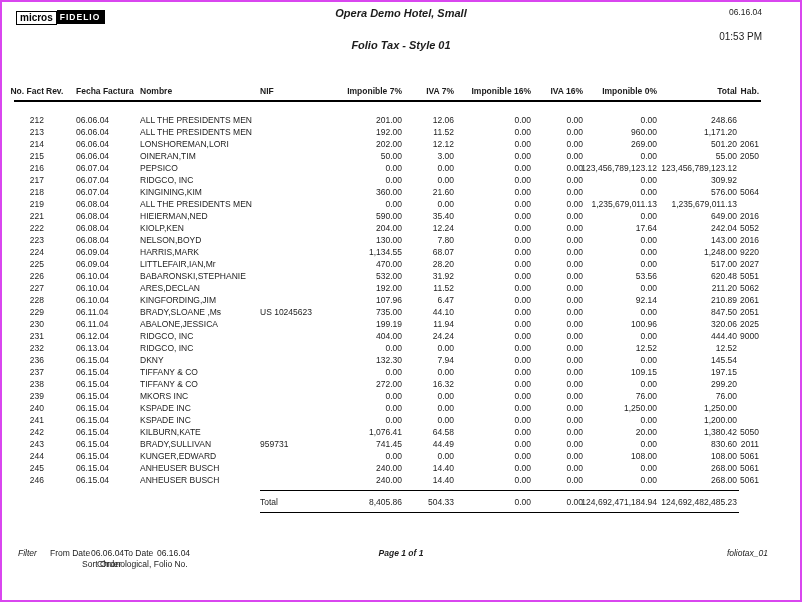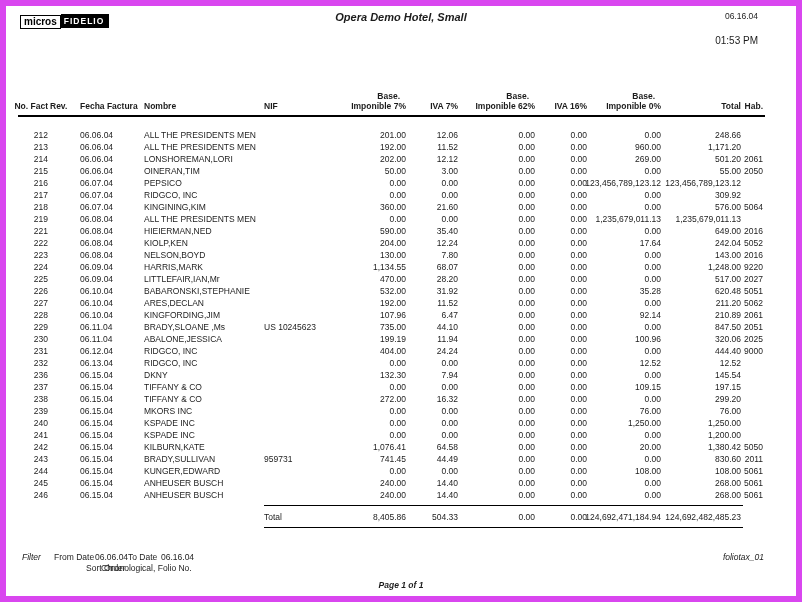--- a/index.html
+++ b/index.html
@@ -1,16 +1,16 @@
 <!DOCTYPE html>
 <html><head>
 <meta charset="utf-8">
 <style>
   html,body{margin:0;padding:0;background:#fff;}
-  .page{position:relative;width:802px;height:602px;box-sizing:border-box;border:6px solid #d946ef;
+  .page{position:relative;width:802px;height:602px;box-sizing:border-box;border:2px solid #d946ef;
         background:#fff;font-family:"Liberation Sans","DejaVu Sans",sans-serif;color:#1c1c1c;overflow:hidden;}
 
   
   .hdr-hotel{position:absolute;top:5px;left:0;width:100%;text-align:center;font-size:11px;font-weight:bold;font-style:italic;}
   .hdr-title{position:absolute;top:37px;left:0;width:100%;text-align:center;font-size:11px;font-weight:bold;font-style:italic;}
   .hdr-date{position:absolute;top:5px;right:38px;font-size:8.5px;}
   .hdr-time{position:absolute;top:29px;right:38px;font-size:10px;}
   .mf-logo{position:absolute;top:8px;left:14px;font-weight:bold;font-size:10px;line-height:12px;white-space:nowrap;}
   .mf-micros{display:inline-block;border:1px solid #000;background:#fff;color:#000;padding:0 3px;}
   .mf-fidelio{display:inline-block;background:#000;color:#fff;padding:1px 5px 1px 3px;font-size:8.5px;letter-spacing:1px;vertical-align:1px;}
@@ -39,89 +39,70 @@
 
   
   .footer{position:absolute;left:0;top:540px;width:100%;height:45px;font-size:8.5px;}
   .f-filter{position:absolute;left:16px;top:6px;font-style:italic;}
   .f-fdl{position:absolute;left:48px;top:6px;}
   .f-fdv{position:absolute;left:89px;top:6px;}
   .f-tdl{position:absolute;left:122px;top:6px;}
   .f-tdv{position:absolute;left:155px;top:6px;}
   .f-sol{position:absolute;left:48px;top:17px;margin-left:32px;}
   .f-sov{position:absolute;left:95px;top:17px;}
-  .f-page{position:absolute;left:0;top:6px;width:100%;text-align:center;font-weight:bold;font-style:italic;margin-top:28px;}
+  .f-page{position:absolute;left:0;top:6px;width:100%;text-align:center;font-weight:bold;font-style:italic;}
   .f-rid{position:absolute;right:32px;top:6px;font-style:italic;}
 </style>
 </head>
 <body>
 
 <div class="page">
 
   <div class="mf-logo">
     <span class="mf-micros">micros</span><span class="mf-fidelio">FIDELIO</span>
   </div>
 
 
   <div class="hdr-hotel">Opera Demo Hotel, Small</div>
+  <div class="hdr-title">Folio Tax - Style 01</div>
   <div class="hdr-date">06.16.04</div>
   <div class="hdr-time">01:53 PM</div>
 
   <table class="rpt-table">
     <colgroup>
       <col style="width:32px">
         <col style="width:30px">
         <col style="width:64px">
         <col style="width:120px">
       <col style="width:100px">
         <col style="width:44px">
         <col style="width:52px">
         <col style="width:77px">
       <col style="width:52px">
         <col style="width:74px">
         <col style="width:80px">
         <col style="width:22px">
     </colgroup>
     <thead>
-      <tr class="base-row">
-        <td></td>
-          <td></td>
-          <td></td>
-          <td></td>
-          <td></td>
-        <td class="num">
-            <span>Base.</span>
-          </td>
-        <td></td>
-        <td class="num">
-            <span>Base.</span>
-          </td>
-        <td></td>
-        <td class="num">
-            <span>Base.</span>
-          </td>
-        <td></td>
-          <td></td>
-      </tr>
       <tr class="label-row">
         <td class="num">
             <span>No. Fact</span>
           </td>
         <td class="txt c-rev"><span>Rev.</span></td>
         <td class="txt c-fecha"><span>Fecha Factura</span></td>
         <td class="txt"><span>Nombre</span></td>
         <td class="txt c-nif"><span>NIF</span></td>
         <td class="num">
             <span>Imponible 7%</span>
           </td>
         <td class="num">
             <span>IVA 7%</span>
           </td>
         <td class="num">
-            <span>Imponible 62%</span>
+            <span>Imponible 16%</span>
           </td>
         <td class="num">
             <span>IVA 16%</span>
           </td>
         <td class="num">
             <span>Imponible 0%</span>
           </td>
         <td class="num">
             <span>Total</span>
           </td>
@@ -538,21 +519,21 @@
           <td class="num">
             <span>31.92</span>
           </td>
           <td class="num">
             <span>0.00</span>
           </td>
           <td class="num">
             <span>0.00</span>
           </td>
           <td class="num">
-            <span>35.28</span>
+            <span>53.56</span>
           </td>
           <td class="num">
             <span>620.48</span>
           </td>
           <td class="num">
             <span>5051</span>
           </td>
         </tr>
         <tr>
           <td class="num">

